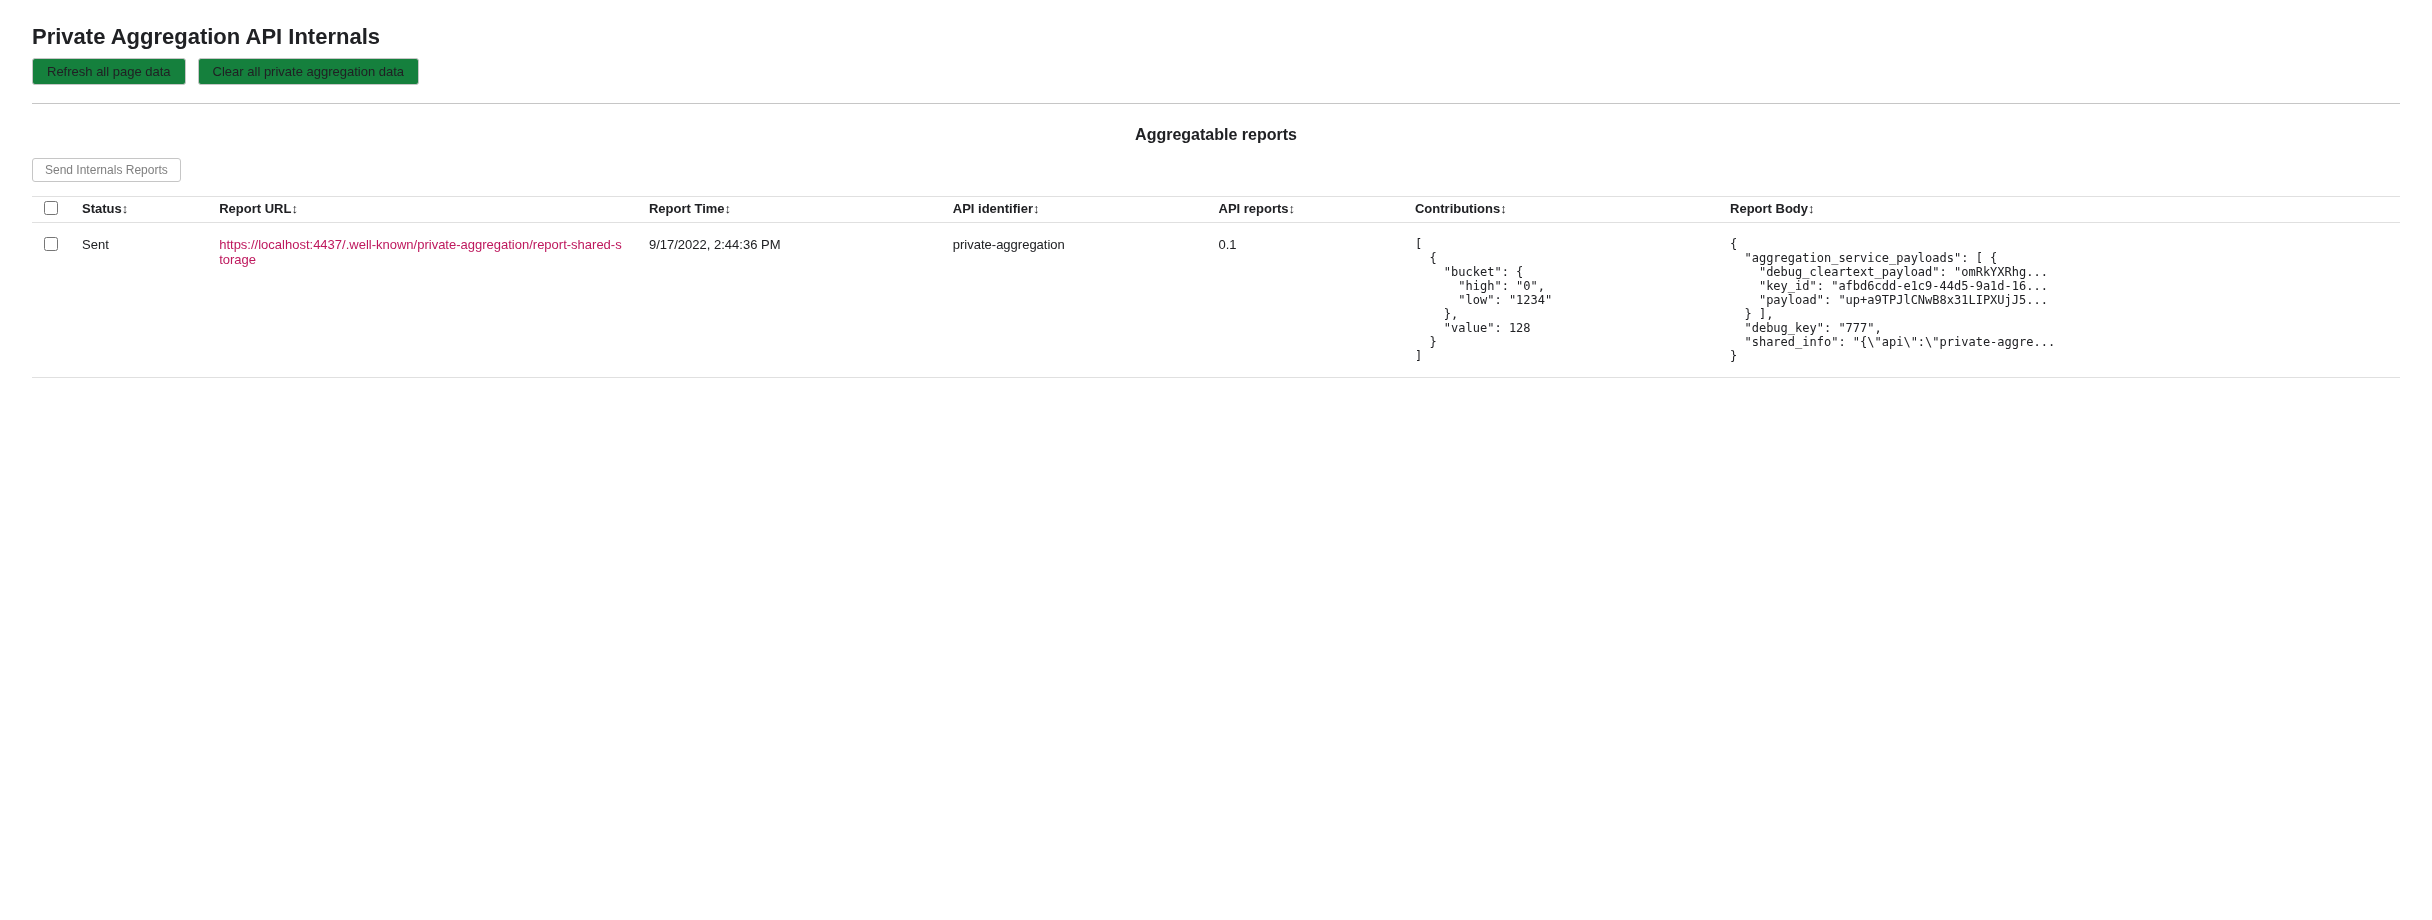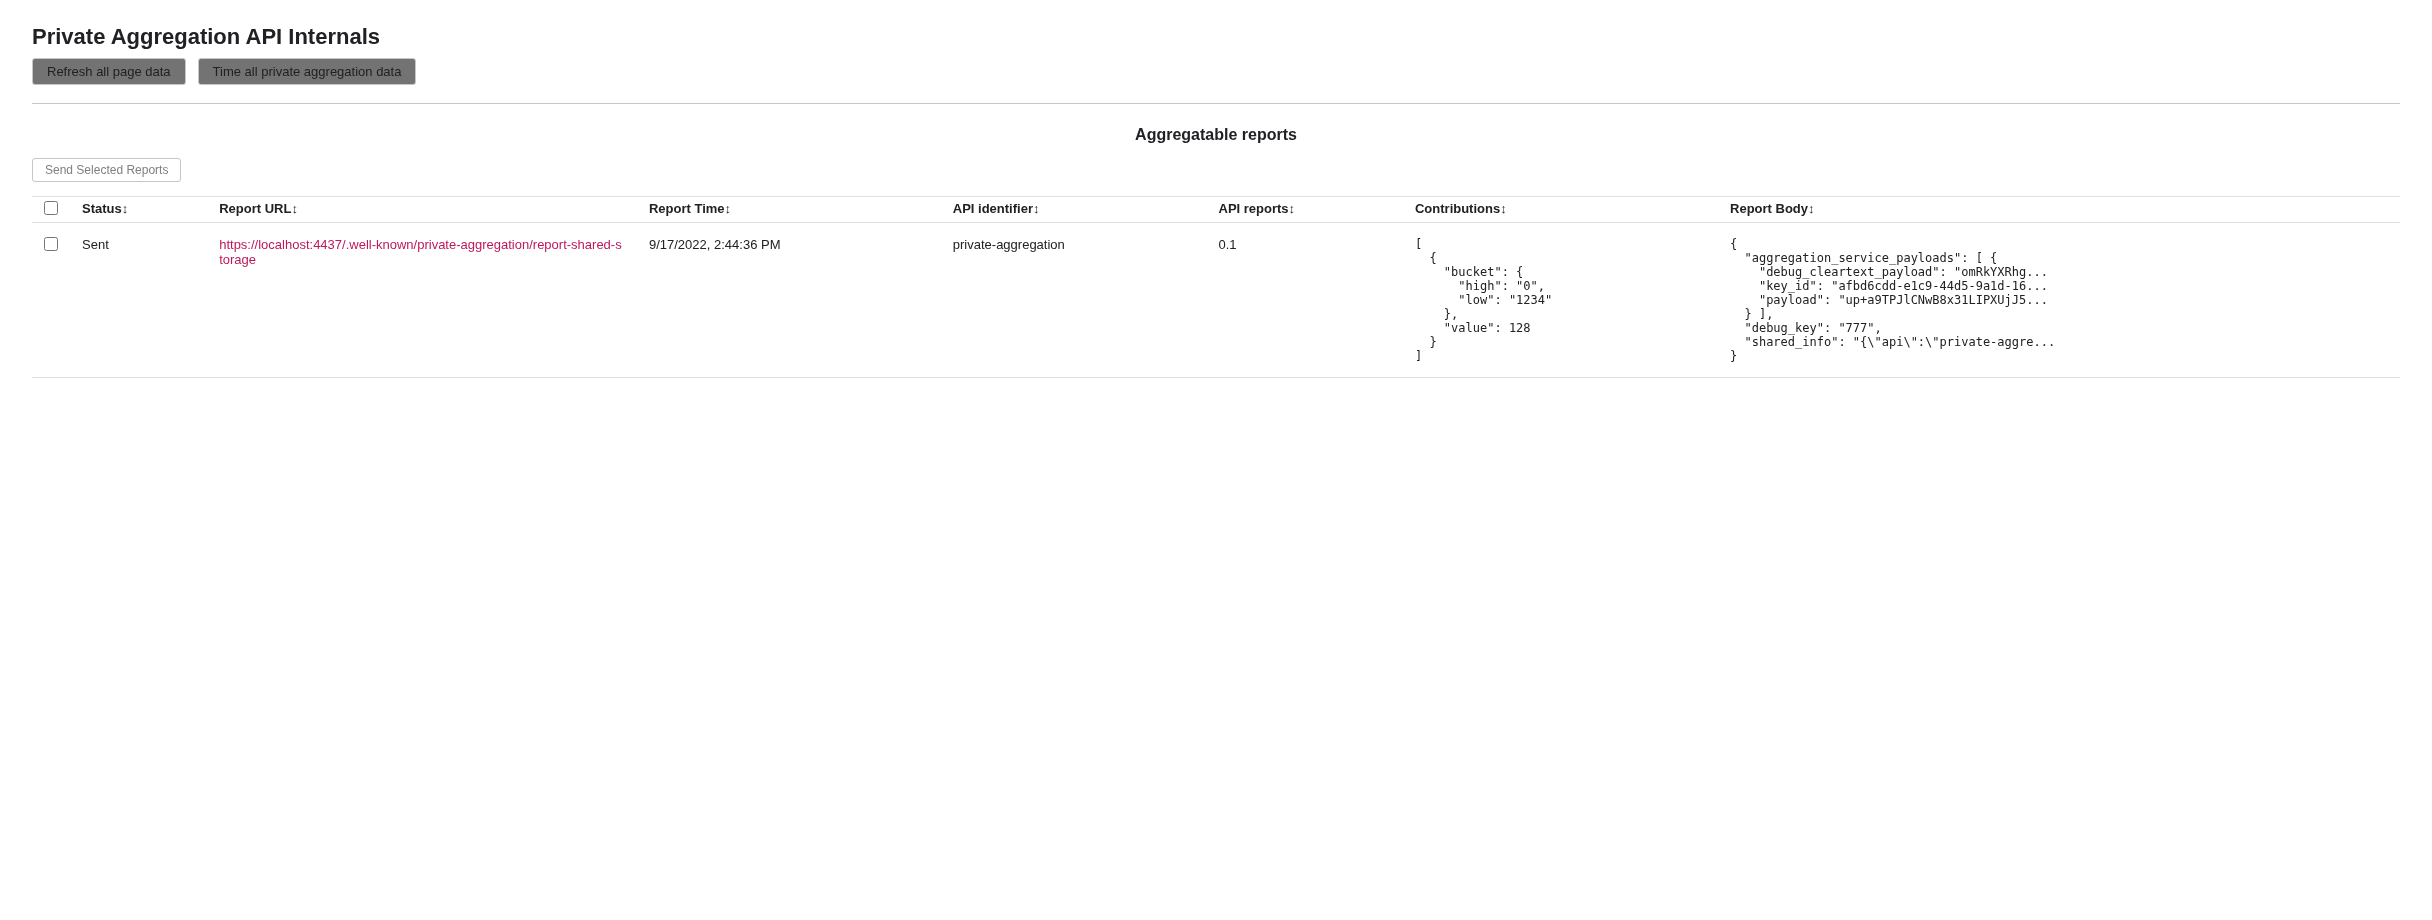--- a/index.html
+++ b/index.html
@@ -23,21 +23,21 @@
       color: #202124;
     }
 
     .top-buttons {
       display: flex;
       gap: 12px;
       margin-bottom: 18px;
     }
 
     .btn {
-      background: #737373;
+      background: #15803d;
       border: 1px solid #c6c6c6;
       border-radius: 3px;
       padding: 5px 14px;
       font-size: 13px;
       cursor: pointer;
       color: #202124;
     }
 
     hr {
       border: none;
@@ -120,28 +120,28 @@
   </style>
 </head>
 <body>
 
 
 
 <h1>Private Aggregation API Internals</h1>
 
 <div class="top-buttons">
   <button class="btn">Refresh all page data</button>
-  <button class="btn">Time all private aggregation data</button>
+  <button class="btn">Clear all private aggregation data</button>
 </div>
 
 <hr>
 
 <h2>Aggregatable reports</h2>
 
-<button class="send-btn">Send Selected Reports</button>
+<button class="send-btn">Send Internals Reports</button>
 
 <table>
   <thead>
     <tr>
       <th class="checkbox-col">
         <input type="checkbox" style="">
       </th>
       <th>Status↕</th>
       <th>Report URL↕</th>
       <th>Report Time↕</th>

